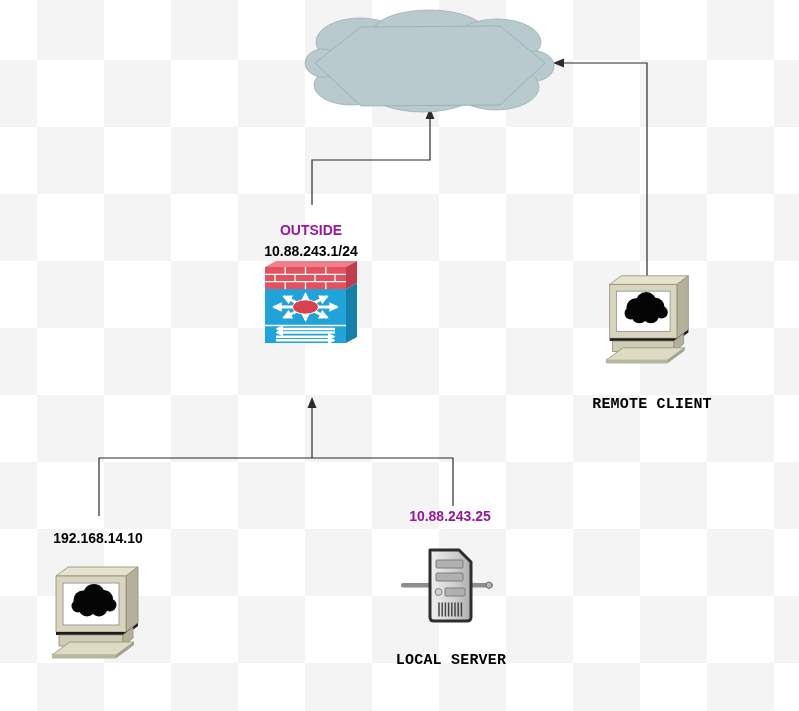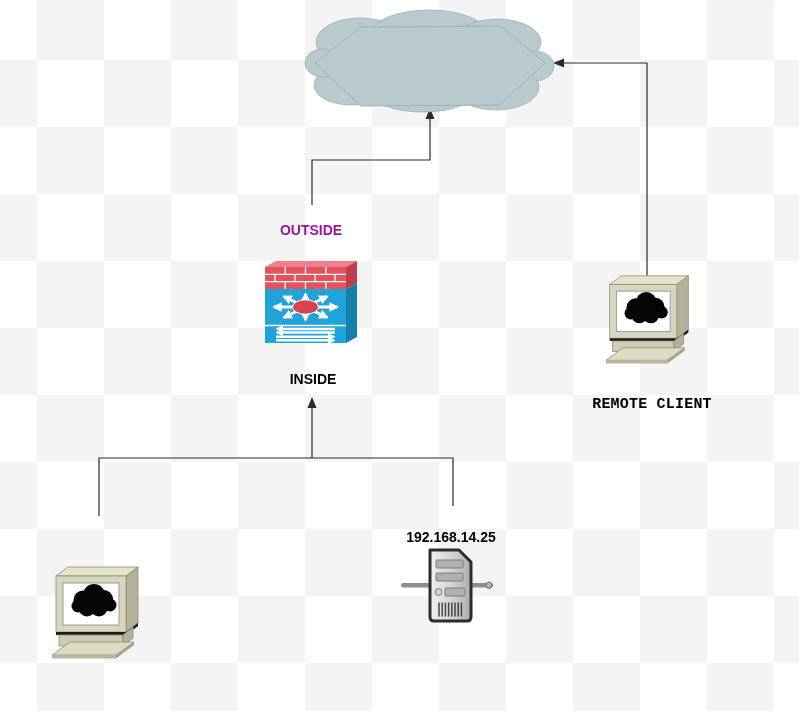--- a/index.html
+++ b/index.html
@@ -166,17 +166,19 @@
       <line x1="44.4" y1="55.5" x2="44.4" y2="69.5"></line>
         <line x1="47.6" y1="55.5" x2="47.6" y2="69.5"></line>
       <line x1="50.8" y1="55.5" x2="50.8" y2="69.5"></line>
         <line x1="54" y1="55.5" x2="54" y2="69.5"></line>
       <line x1="57.2" y1="55.5" x2="57.2" y2="69.5"></line>
         <line x1="60.4" y1="55.5" x2="60.4" y2="69.5"></line>
     </g>
   </svg>
 
   <div class="lbl purple" style="left:231px;top:222px">OUTSIDE</div>
-  <div class="lbl" style="left:233px;top:371px">INSIDE</div>
+  <div class="lbl" style="left:231px;top:243px">10.88.243.1/24</div>
   <div class="lbl name" style="left:572px;top:396px">REMOTE CLIENT</div>
-  <div class="lbl" style="left:371px;top:529px">192.168.14.25</div>
+  <div class="lbl" style="left:18px;top:530px">192.168.14.10</div>
+  <div class="lbl purple" style="left:370px;top:508px">10.88.243.25</div>
+  <div class="lbl name" style="left:371px;top:652px">LOCAL SERVER</div>
 
 </div>
 
 </body></html>

